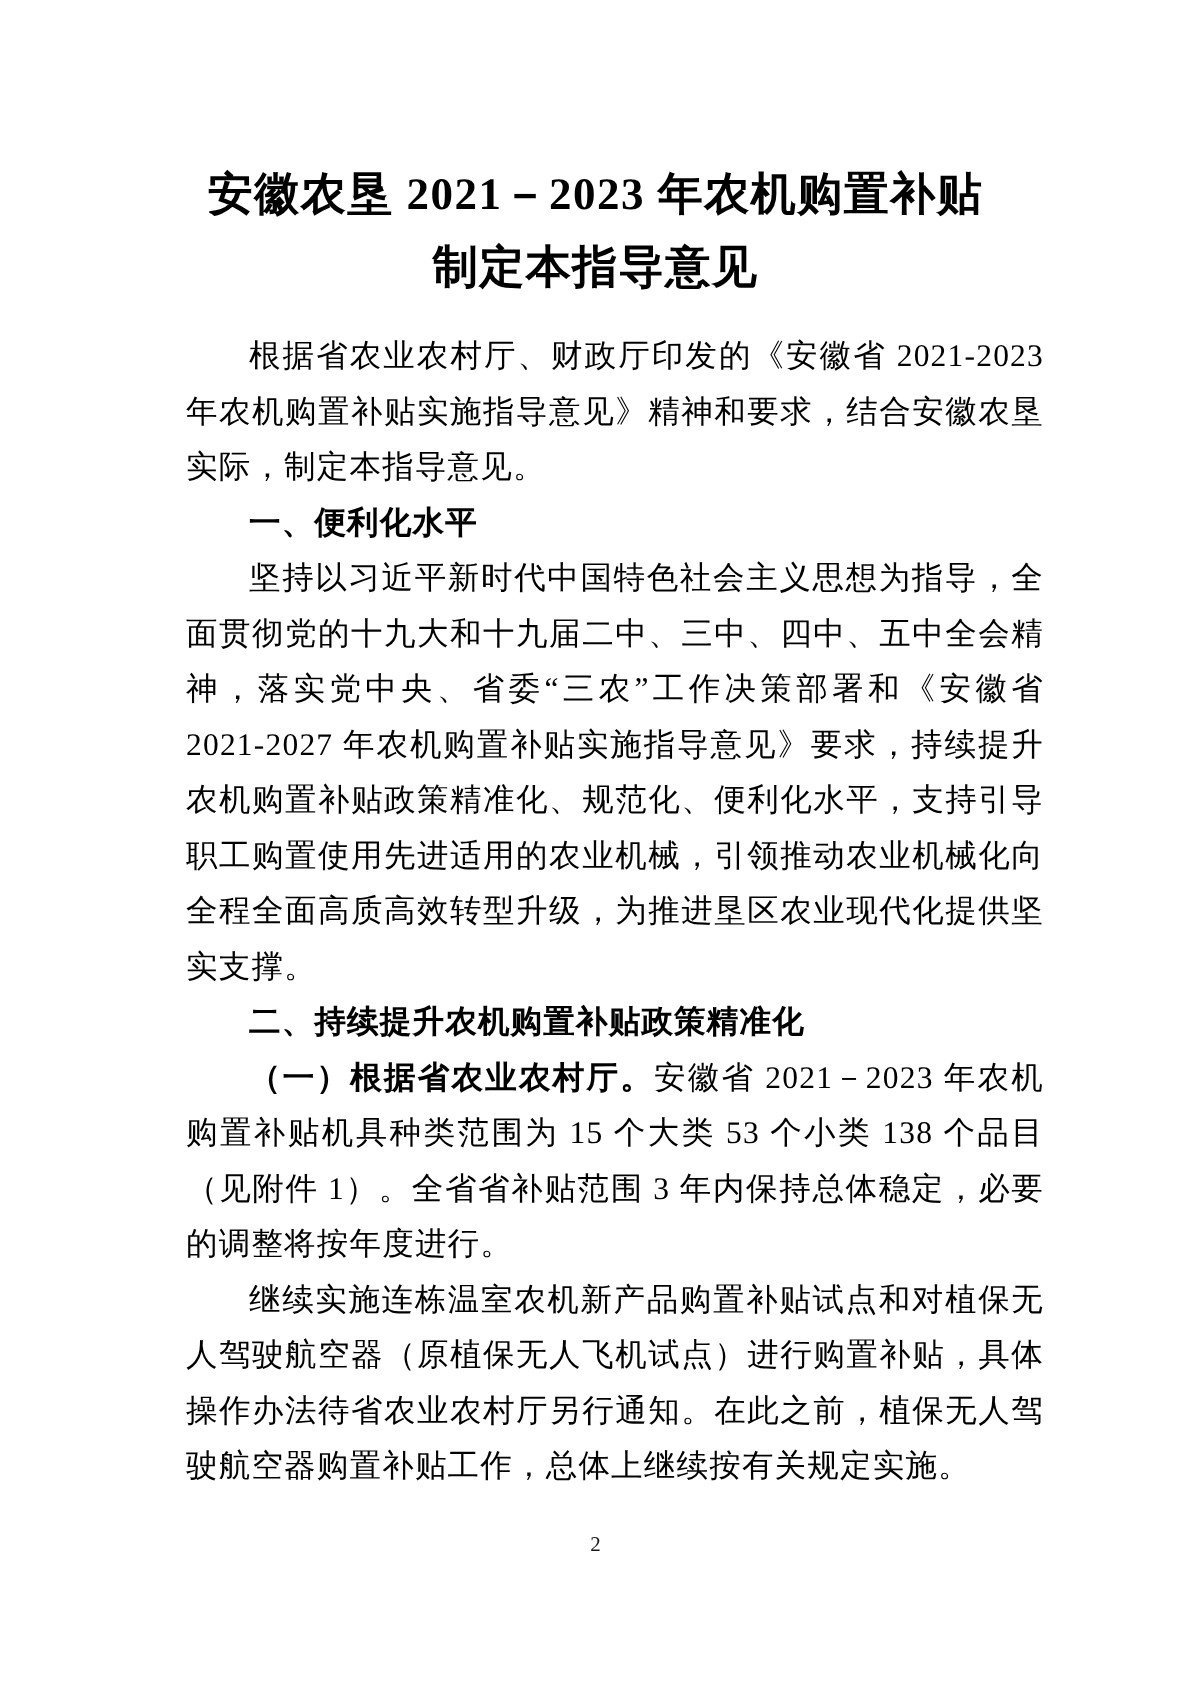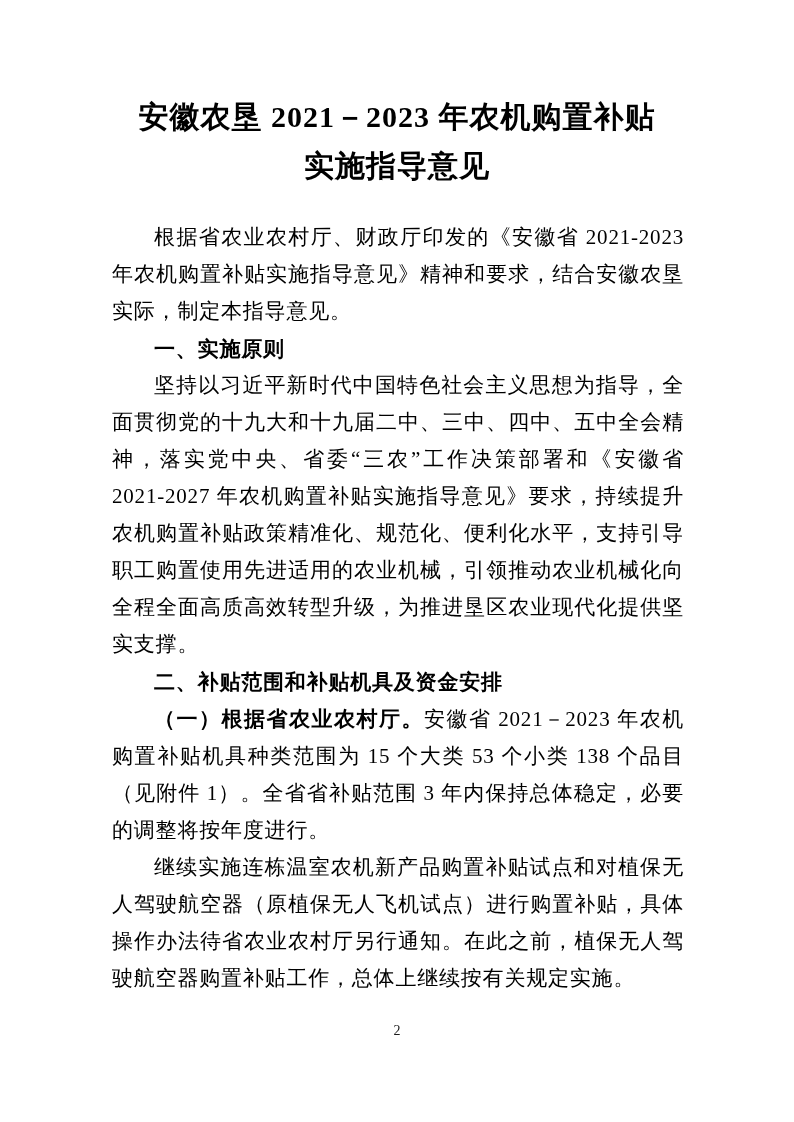--- a/index.html
+++ b/index.html
@@ -14,35 +14,35 @@
     background: #ffffff;
     color: #000000;
     font-family: "Liberation Serif", serif;
     overflow: hidden;
   }
   .doc-title {
     position: absolute;
     top: 92px;
     left: 0;
     right: 0;
-    margin: 0;
+    margin: 13px;
     text-align: center;
     font-family: "Liberation Serif", serif;
     font-weight: bold;
     font-size: 30px;
     line-height: 49px;
     letter-spacing: 1px;
   }
   .doc-title .title-line {
     display: block;
   }
   .doc-body {
     position: absolute;
     top: 219px;
-    left: 112px;
+    left: 124px;
     width: 572px;
     font-size: 21px;
     line-height: 37px;
     letter-spacing: 0.8px;
     text-align: justify;
   }
   .para {
     margin: 0;
     text-indent: 2em;
   }
@@ -66,31 +66,31 @@
     color: #1a1a1a;
   }
 </style>
 </head>
 <body>
 
 <div class="page">
 
   <h1 class="doc-title">
     <span class="title-line">安徽农垦 2021－2023 年农机购置补贴</span>
-    <span class="title-line">实施指导意见</span>
+    <span class="title-line">制定本指导意见</span>
   </h1>
 
   <div class="doc-body">
     <p class="para">根据省农业农村厅、财政厅印发的《安徽省 2021-2023 年农机购置补贴实施指导意见》精神和要求，结合安徽农垦实际，制定本指导意见。</p>
 
-    <p class="para heading">一、实施原则</p>
+    <p class="para heading">一、便利化水平</p>
 
     <p class="para">坚持以习近平新时代中国特色社会主义思想为指导，全面贯彻党的十九大和十九届二中、三中、四中、五中全会精神，落实党中央、省委“三农”工作决策部署和《安徽省 2021-2027 年农机购置补贴实施指导意见》要求，持续提升农机购置补贴政策精准化、规范化、便利化水平，支持引导职工购置使用先进适用的农业机械，引领推动农业机械化向全程全面高质高效转型升级，为推进垦区农业现代化提供坚实支撑。</p>
 
-    <p class="para heading">二、补贴范围和补贴机具及资金安排</p>
+    <p class="para heading">二、持续提升农机购置补贴政策精准化</p>
 
     <p class="para"><span class="bold-lead">（一）根据省农业农村厅。</span><span>安徽省 2021－2023 年农机购置补贴机具种类范围为 15 个大类 53 个小类 138 个品目（见附件 1）。全省省补贴范围 3 年内保持总体稳定，必要的调整将按年度进行。</span></p>
 
     <p class="para">继续实施连栋温室农机新产品购置补贴试点和对植保无人驾驶航空器（原植保无人飞机试点）进行购置补贴，具体操作办法待省农业农村厅另行通知。在此之前，植保无人驾驶航空器购置补贴工作，总体上继续按有关规定实施。</p>
   </div>
 
   <div class="page-number">2</div>
 
 </div>
 

